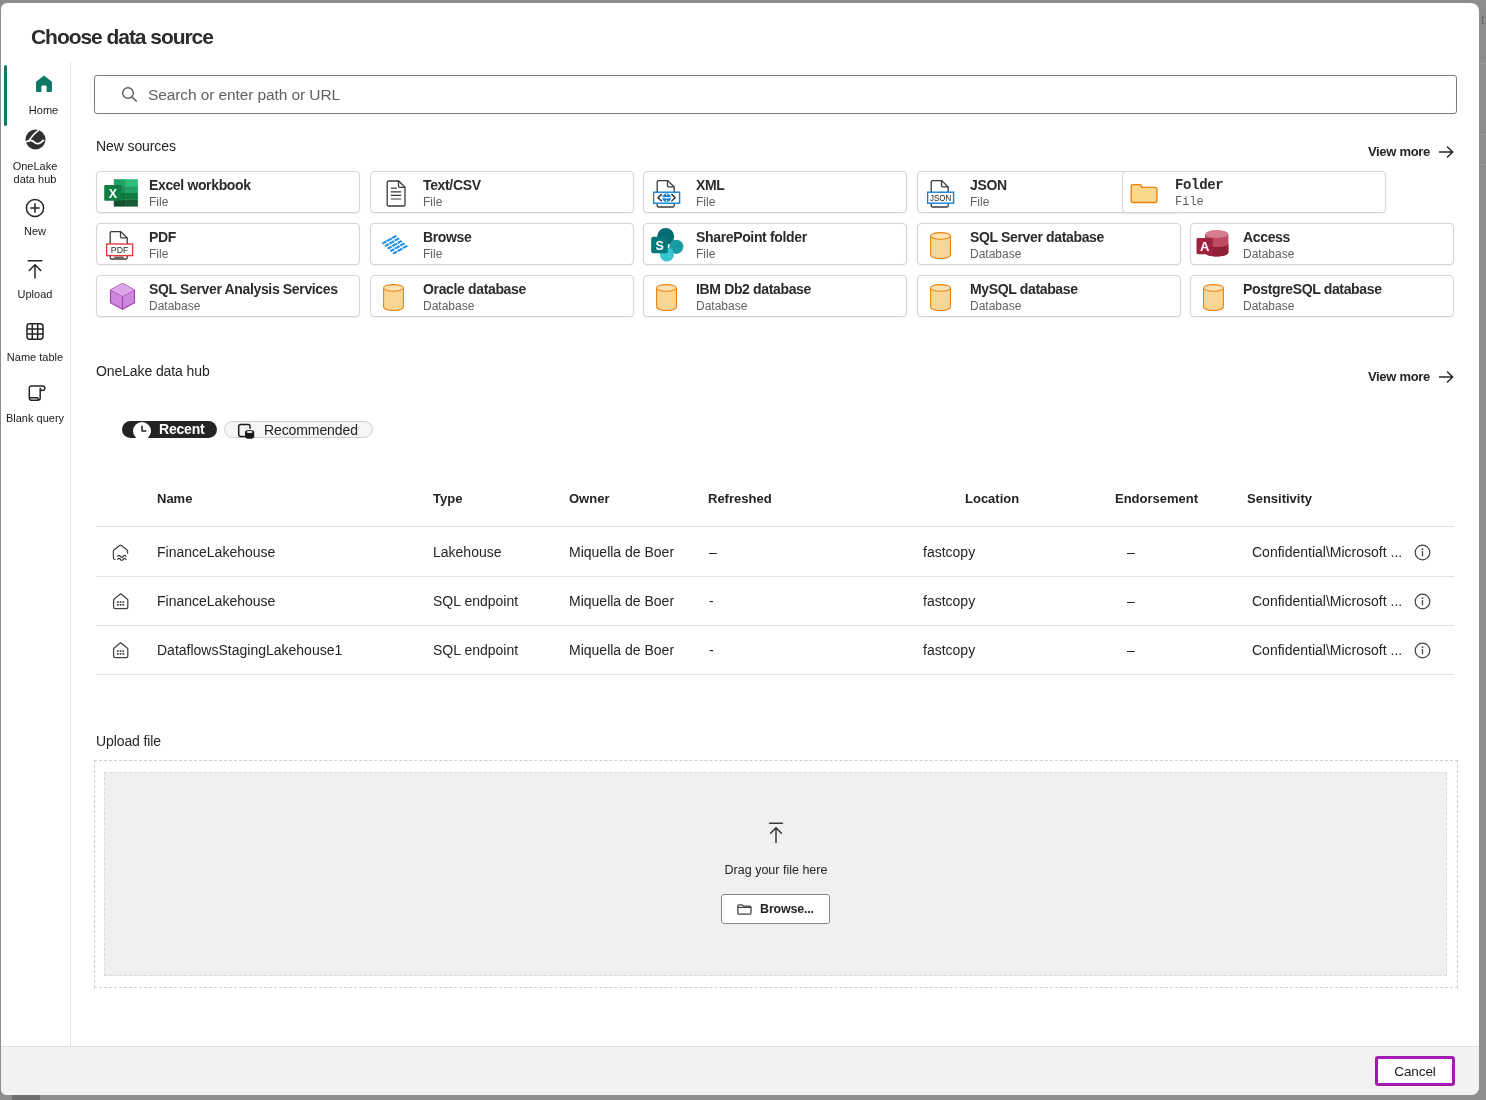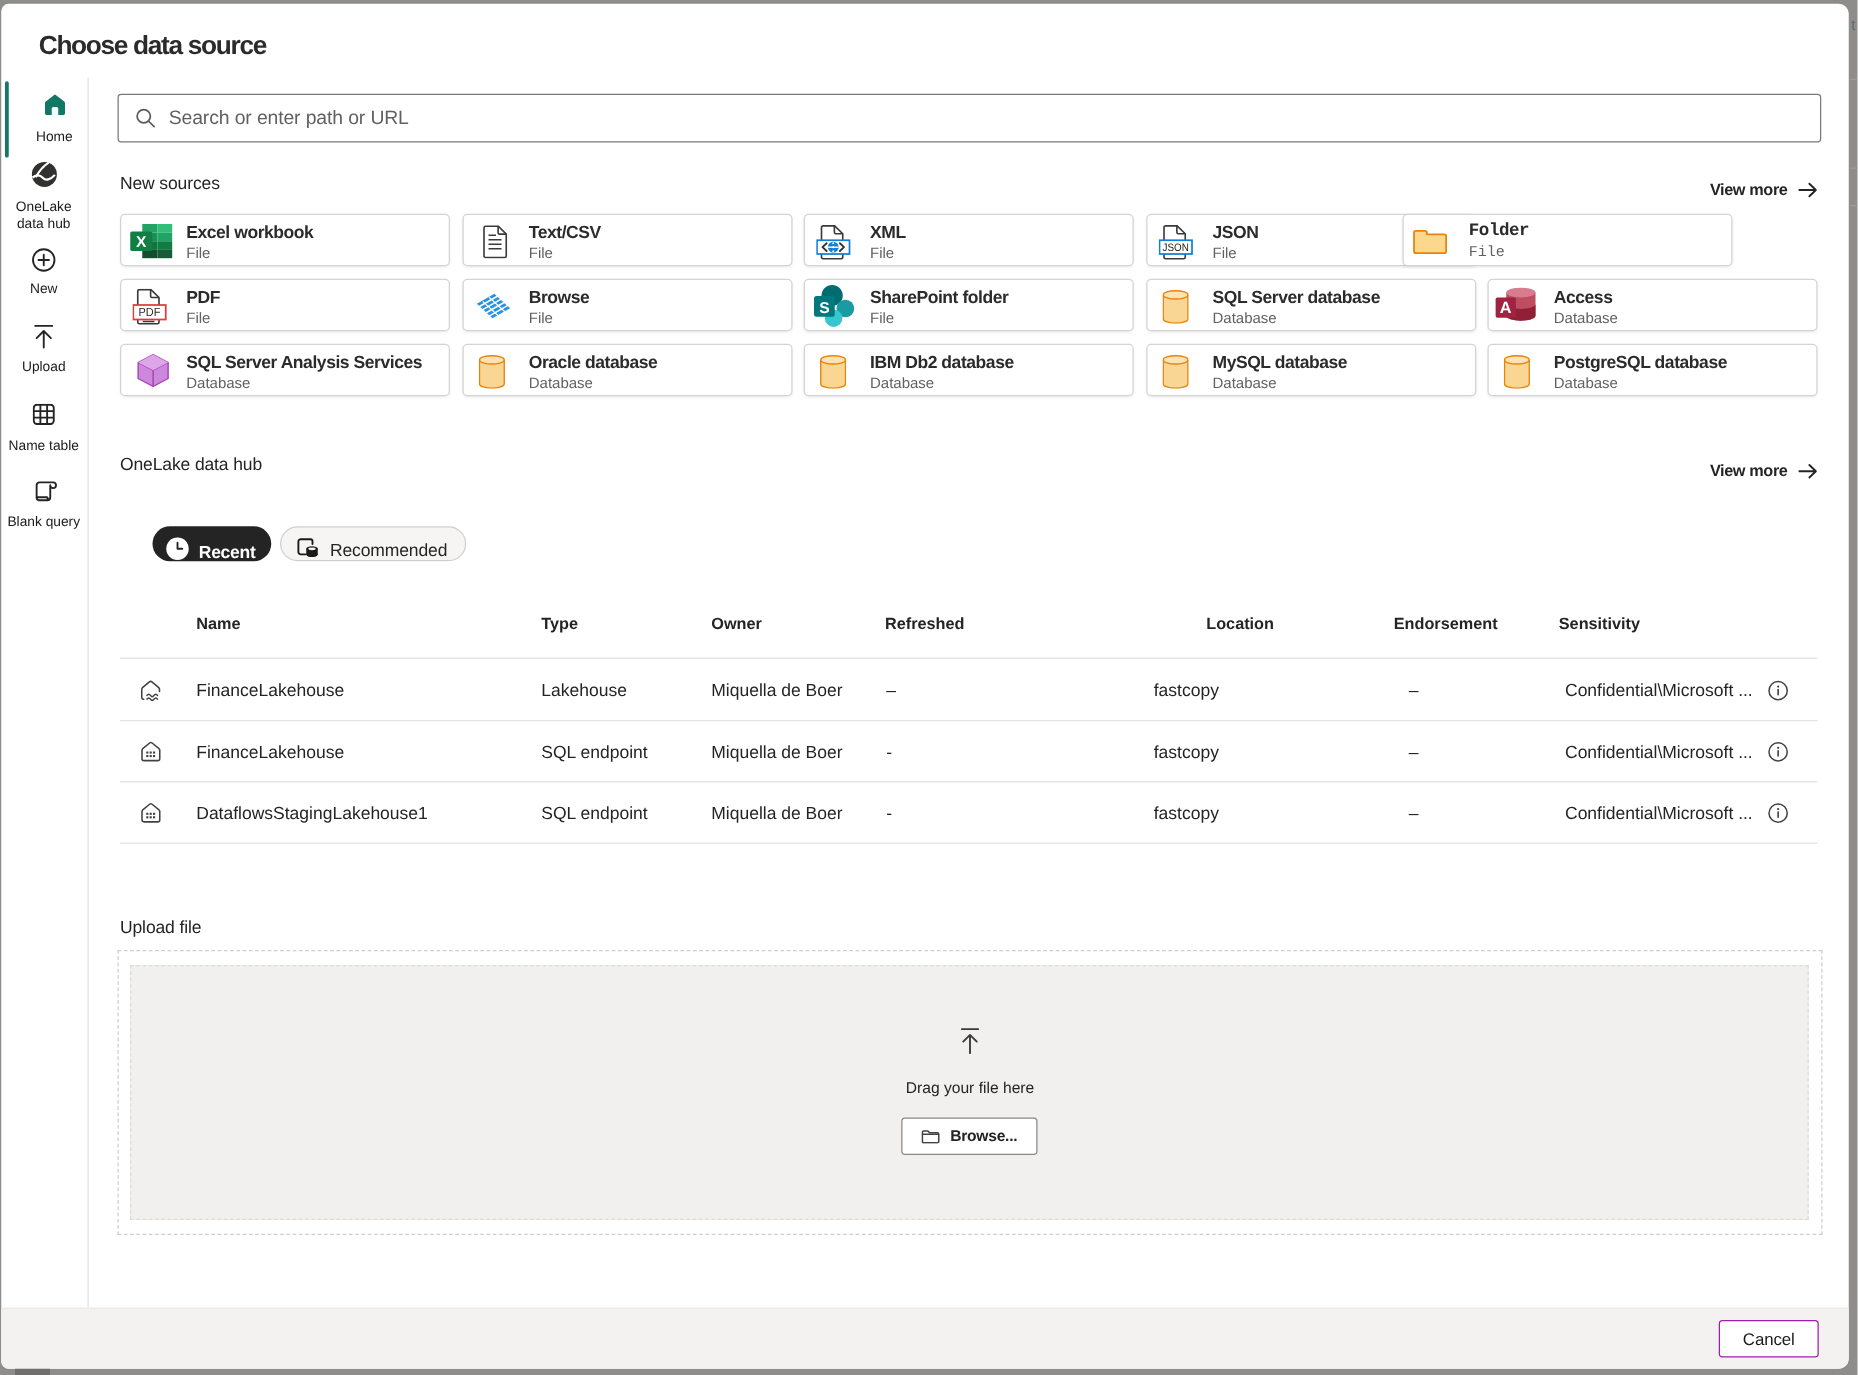--- a/index.html
+++ b/index.html
@@ -7,42 +7,42 @@
 body { background:#8f8d8b; font-family:"Liberation Sans", sans-serif; color:#242424; position:relative; }
 .abs { position:absolute; }
 .dialog { position:absolute; left:1px; top:3px; width:1478px; height:1092px; background:#fff; border-radius:6px 8px 8px 6px; }
 .title { position:absolute; left:31px; top:25px; font-size:21px; font-weight:700; letter-spacing:-1.05px; color:#2b2b2b; }
 .sep { position:absolute; left:70px; top:62px; width:1px; height:984px; background:#e3e1df; }
 .navbar { position:absolute; left:4px; top:65px; width:3px; height:61px; border-radius:2px; background:#117865; }
 .nav { position:absolute; width:70px; text-align:center; font-size:11px; color:#1b1a19; }
 .nav svg { display:block; margin:0 auto; }
 .nav .lbl { margin-top:0; line-height:12.5px; }
 .h2 { position:absolute; font-size:14px; font-weight:400; color:#242424; letter-spacing:-0.1px; }
-.search { position:absolute; left:94px; top:75px; width:1363px; height:39px; border:1px solid #7a7a78; border-radius:3px; background:#fff; display:flex; align-items:center; padding-left:13px; }
+.search { position:absolute; left:94px; top:75px; width:1363px; height:39px; border:1px solid #7a7a78; border-radius:3px; background:#fff; display:flex; align-items:center; padding-left:26px; }
 .search .ph { color:#616161; font-size:15.5px; margin-left:10px; letter-spacing:-0.1px; }
 .viewmore { position:absolute; font-size:13px; font-weight:700; color:#242424; display:flex; align-items:center; gap:8px; letter-spacing:-0.3px; }
 .card { position:absolute; width:264px; height:42px; border:1px solid #d6d4d2; border-radius:4px; background:#fff; box-shadow:0 1px 2px rgba(0,0,0,0.06); }
 .card .ic { position:absolute; left:14px; top:8px; width:26px; height:26px; }
 .card .tt { position:absolute; left:52px; top:5px; font-size:14px; font-weight:700; color:#2b2b2b; letter-spacing:-0.35px; white-space:nowrap; }
 .card .st { position:absolute; left:52px; top:23px; font-size:12px; color:#616161; }
-.pill { position:absolute; top:421px; height:28px; border-radius:16px; display:flex; align-items:flex-end; }
+.pill { position:absolute; top:421px; height:17px; border-radius:16px; display:flex; align-items:flex-start; }
 .pill-dark { left:122px; background:#242424; color:#fff; padding:0 13px 0 10px; }
 .pill-dark .txt { font-size:14px; font-weight:700; margin-left:7px; letter-spacing:-0.2px; }
 .pill-light { left:224px; background:#f6f5f4; border:1px solid #d1cfcd; color:#242424; padding:0 14px 0 12px; }
 .pill-light .txt { font-size:14px; margin-left:8px; letter-spacing:-0.1px; }
 .th { position:absolute; font-size:13px; font-weight:700; color:#242424; top:491px; }
 .hline { position:absolute; height:1px; background:#e4e2e0; left:96px; width:1358px; }
 .td { position:absolute; font-size:14px; color:#242424; white-space:nowrap; }
 .rowic { position:absolute; left:111px; }
 .upl-outer { position:absolute; left:94px; top:760px; width:1364px; height:228px; border:1px dashed #d0cecd; }
 .upl-inner { position:absolute; left:104px; top:772px; width:1343px; height:204px; background:#f1f0ee; border:1px dashed #dddbd9; }
 .dragtxt { position:absolute; top:863px; left:0; width:1552px; text-align:center; font-size:12.5px; color:#242424; }
 .browse { position:absolute; left:721px; top:894px; width:109px; height:30px; background:#fff; border:1px solid #8a8886; border-radius:3px; display:flex; align-items:center; justify-content:center; gap:8px; font-size:12.5px; font-weight:700; letter-spacing:-0.2px; color:#242424; }
 .footer { position:absolute; left:1px; top:1046px; width:1478px; height:49px; background:#f3f2f1; border-top:1px solid #e1dfdd; border-radius:0 0 8px 6px; }
-.cancel { position:absolute; left:1375px; top:1056px; width:80px; height:30px; background:#fff; border:1px solid #a21caf; border-radius:3px; display:flex; align-items:center; justify-content:center; font-size:13.5px; font-weight:400; letter-spacing:-0.1px; color:#1b1a19; }
+.cancel { position:absolute; left:1375px; top:1056px; width:80px; height:30px; background:#fff; border:3px solid #a21caf; border-radius:3px; display:flex; align-items:center; justify-content:center; font-size:13.5px; font-weight:400; letter-spacing:-0.1px; color:#1b1a19; }
 </style>
 </head>
 <body>
 <div class="dialog"></div>
 <div class="title">Choose data source</div>
 <div class="sep"></div>
 <div class="navbar"></div>
 
 <div class="nav" style="left:0;top:74px;padding-left:17px;">
   <svg width="20" height="20" viewBox="0 0 20 20">

